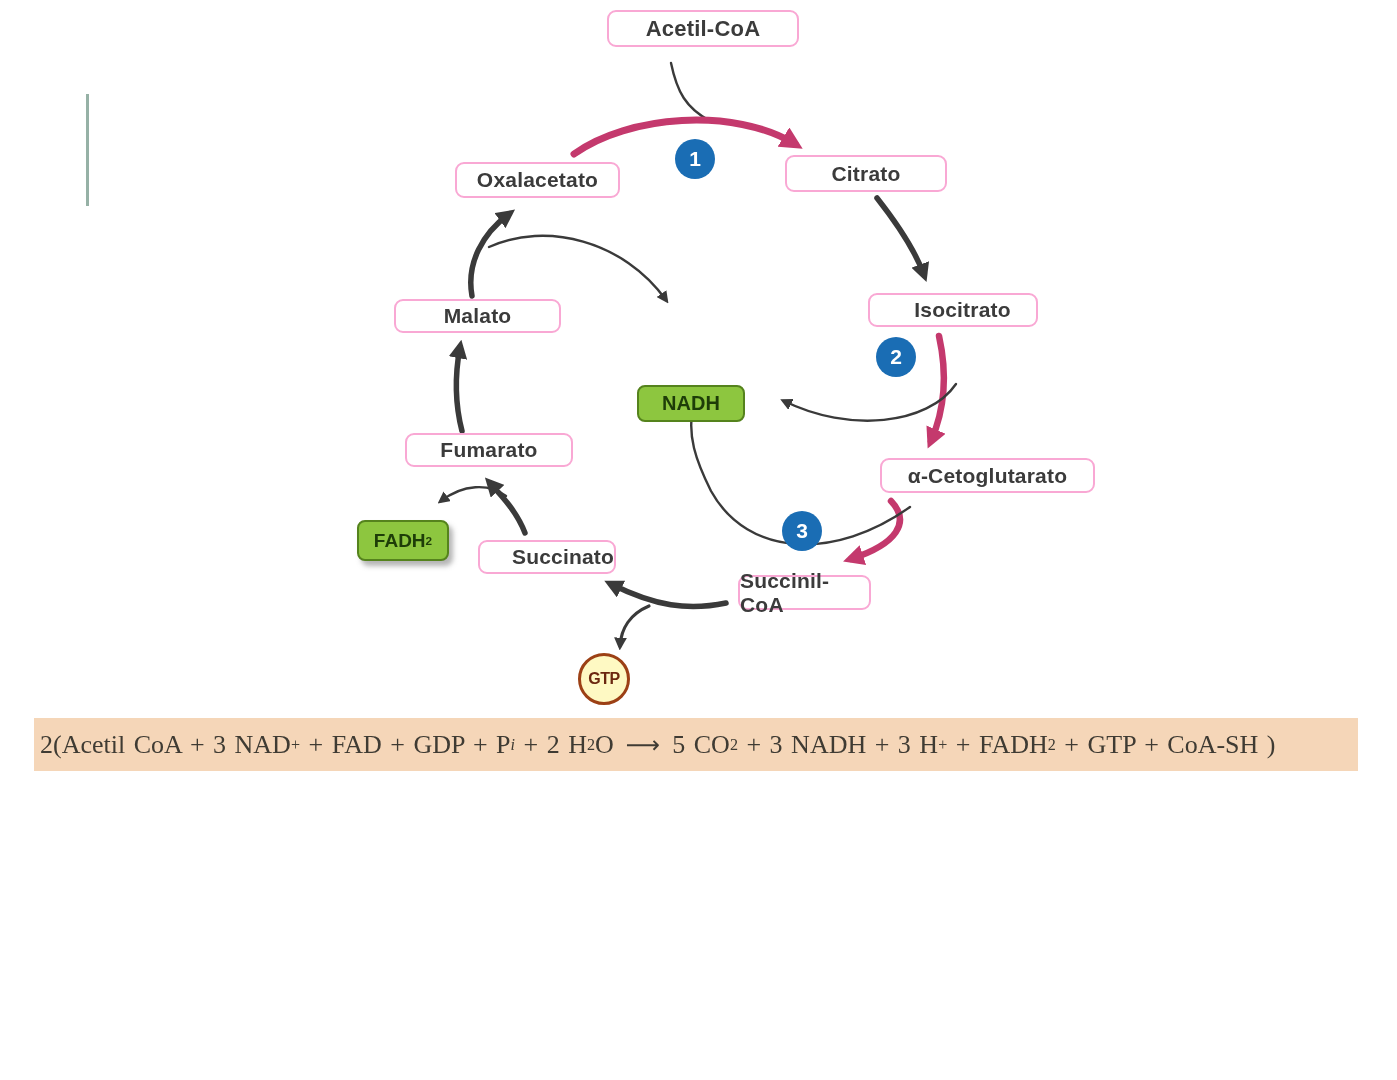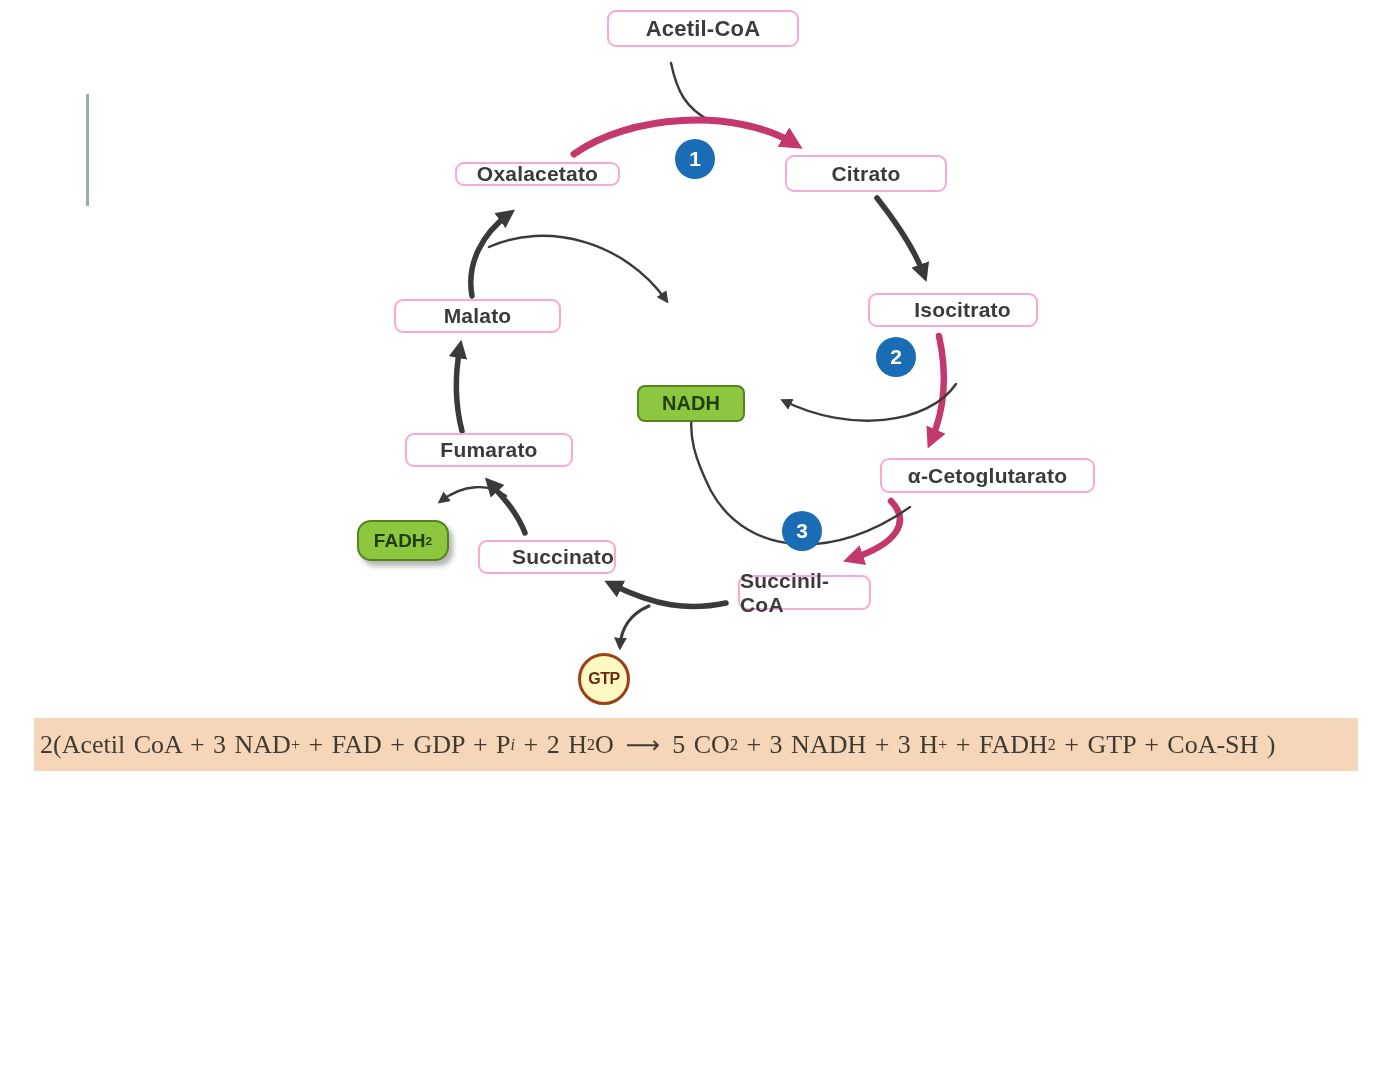--- a/index.html
+++ b/index.html
@@ -7,21 +7,21 @@
          font-family:"Liberation Sans", sans-serif;}
   .vline{position:absolute;left:86px;top:94px;width:3px;height:112px;background:#96b1a6;}
   svg.arrows{position:absolute;left:0;top:0;pointer-events:none;}
   .node{position:absolute;display:flex;align-items:center;justify-content:center;
         background:#ffffff;border:2px solid #f9a8d4;border-radius:9px;
         font-weight:700;color:#3b3b3b;font-size:21px;letter-spacing:.2px;box-sizing:border-box;}
   .cof{position:absolute;display:flex;align-items:center;justify-content:center;
        background:#8dc63f;border:2.5px solid #55831d;border-radius:8px;
        font-weight:700;color:#1e3d08;font-size:20px;box-sizing:border-box;}
   .cof sub{font-size:62%;vertical-align:-0.3em;}
-  .shadowed{box-shadow:4px 5px 5px rgba(110,110,110,.5);border-radius:14px;}
+  .shadowed{box-shadow:4px 5px 5px rgba(110,110,110,.5);}
   .badge{position:absolute;width:40px;height:40px;border-radius:50%;background:#1a6db4;
          display:flex;align-items:center;justify-content:center;color:#ffffff;
          font-weight:700;font-size:21px;}
   .gtp{position:absolute;width:52px;height:52px;border-radius:50%;background:#fef9c3;
        border:3px solid #9c4015;box-sizing:border-box;display:flex;align-items:center;
        justify-content:center;font-weight:800;font-size:16px;color:#6b2810;letter-spacing:-.5px;}
   .eqband{position:absolute;left:34px;top:718px;width:1324px;height:53px;background:#f5d6b8;
           display:flex;align-items:center;padding-left:6px;box-sizing:border-box;
           font-family:"Liberation Serif", serif;font-size:26px;color:#3f3b33;
           white-space:pre-wrap;word-spacing:2px;}
@@ -62,21 +62,21 @@
     <path d="M 726,603 C 688,611 655,606 611,584" fill="none" stroke="#3a3a3a" stroke-width="5.5" stroke-linecap="round" marker-end="url(#mthick)"></path>
     <path d="M 649,606 C 630,614 621,629 620,646" fill="none" stroke="#3a3a3a" stroke-width="3.2" stroke-linecap="round" marker-end="url(#mmid)"></path>
     <path d="M 525,533 C 517,512 502,496 490,483" fill="none" stroke="#3a3a3a" stroke-width="5.5" stroke-linecap="round" marker-end="url(#mthick)"></path>
     <path d="M 506,496 C 489,483 463,484 441,501" fill="none" stroke="#3a3a3a" stroke-width="2.4" stroke-linecap="round" marker-end="url(#mthin)"></path>
     <path d="M 462,431 C 455,404 455,374 460,347" fill="none" stroke="#3a3a3a" stroke-width="5.5" stroke-linecap="round" marker-end="url(#mthick)"></path>
     <path d="M 472,296 C 466,263 483,233 509,214" fill="none" stroke="#3a3a3a" stroke-width="5.5" stroke-linecap="round" marker-end="url(#mthick)"></path>
     <path d="M 489,247 C 546,221 624,241 666,300" fill="none" stroke="#3a3a3a" stroke-width="2.4" stroke-linecap="round" marker-end="url(#mthin)"></path>
   </svg>
 
   <div class="node" style="left:607px;top:10px;width:192px;height:37px;font-size:22px;">Acetil-CoA</div>
-  <div class="node" style="left:455px;top:162px;width:165px;height:24px;">Oxalacetato</div>
+  <div class="node" style="left:455px;top:162px;width:165px;height:36px;">Oxalacetato</div>
   <div class="node" style="left:785px;top:155px;width:162px;height:37px;">Citrato</div>
   <div class="node" style="left:868px;top:293px;width:170px;height:34px;padding-left:19px;">Isocitrato</div>
   <div class="node" style="left:880px;top:458px;width:215px;height:35px;">α-Cetoglutarato</div>
   <div class="node" style="left:738px;top:575px;width:133px;height:35px;">Succinil-CoA</div>
   <div class="node" style="left:478px;top:540px;width:138px;height:34px;padding-left:32px;">Succinato</div>
   <div class="node" style="left:405px;top:433px;width:168px;height:34px;">Fumarato</div>
   <div class="node" style="left:394px;top:299px;width:167px;height:34px;">Malato</div>
 
   <div class="cof" style="left:637px;top:345px;width:108px;height:37px;margin-top:40px;">NADH</div>
   <div class="cof shadowed" style="left:357px;top:520px;width:92px;height:41px;font-size:19px;">

